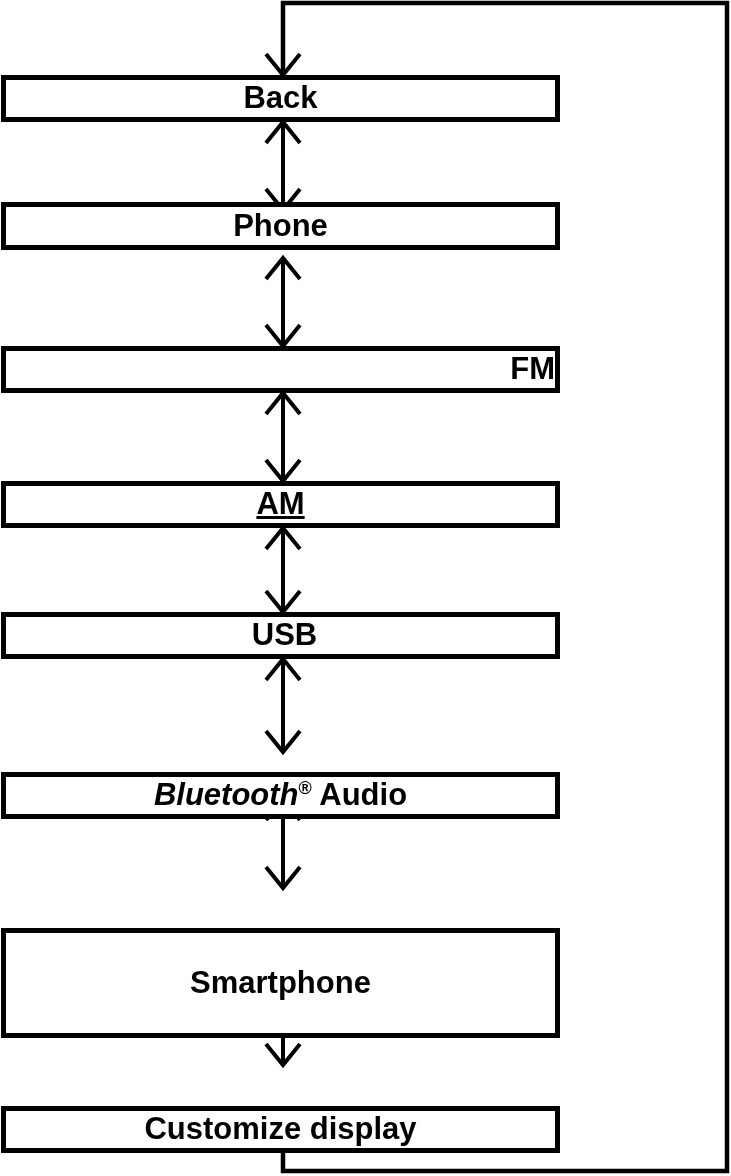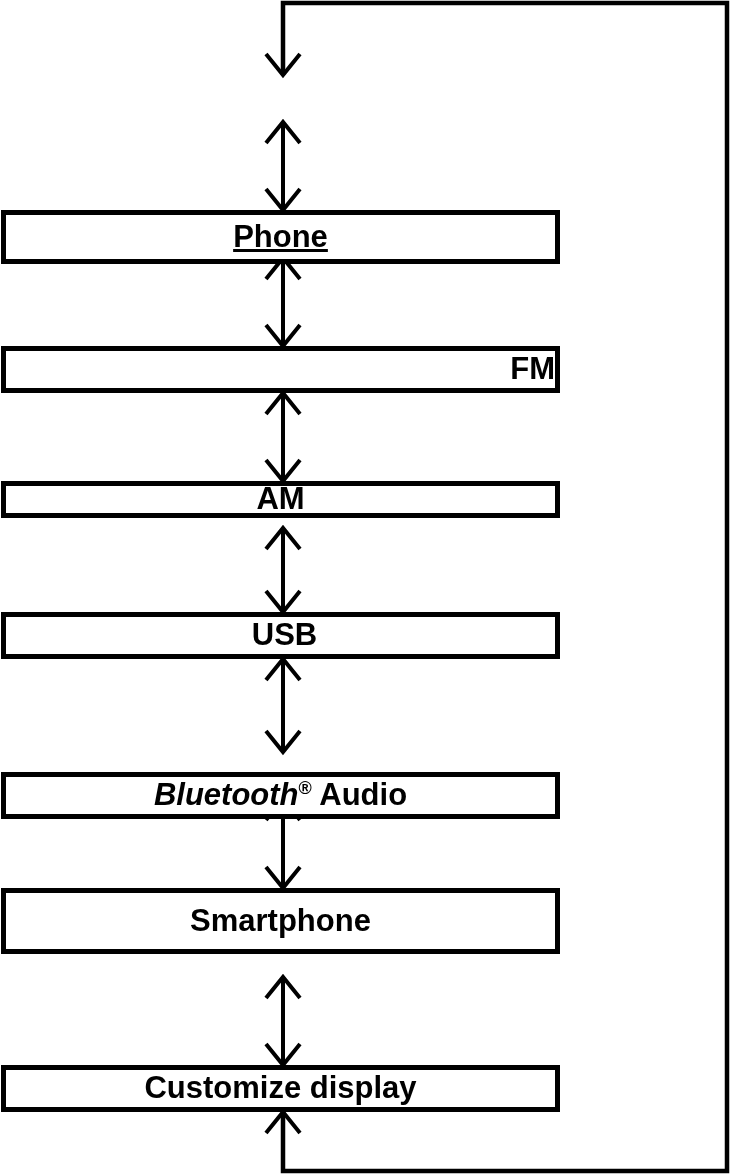--- a/index.html
+++ b/index.html
@@ -103,42 +103,45 @@
       <polyline class="stroke" stroke-width="4" points="266,867 283,888 300,867"></polyline>
     </g>
 
     <g>
       <line class="stroke" stroke-width="4" x1="283" y1="977" x2="283" y2="1065"></line>
       <polyline class="stroke" stroke-width="4" points="266,998 283,977 300,998"></polyline>
       <polyline class="stroke" stroke-width="4" points="266,1044 283,1065 300,1044"></polyline>
     </g>
   </svg>
 
+  <div class="flow-box" style="top:75px; height:47px;">
+    <span>Back</span>
+  </div>
 
-  <div class="flow-box" style="top:210px; height:54px;text-decoration:underline;">
+  <div class="flow-box" style="top:202px; height:48px;">
     <span>Phone</span>
   </div>
 
   <div class="flow-box" style="top:346px; height:47px;justify-content:flex-end;">
     <span>FM</span>
   </div>
 
-  <div class="flow-box" style="top:481px; height:37px;">
+  <div class="flow-box" style="top:481px; height:47px;text-decoration:underline;">
     <span>AM</span>
   </div>
 
   <div class="flow-box" style="top:612px; height:47px;padding-left:8px;">
     <span><span>USB</span></span>
   </div>
 
   <div class="flow-box" style="top:752px; height:47px;margin-top:20px;">
     <span><span class="italic">Bluetooth</span><span class="regmark">®</span><span> Audio</span></span>
   </div>
 
-  <div class="flow-box two-line" style="top:888px; height:66px;justify-content:center;">
+  <div class="flow-box two-line" style="top:928px; height:110px;justify-content:center;">
     <span>Smartphone</span>
   </div>
 
-  <div class="flow-box" style="top:1065px; height:47px;">
+  <div class="flow-box" style="top:1106px; height:47px;">
     <span>Customize display</span>
   </div>
 
 </div>
 
 </body></html>

